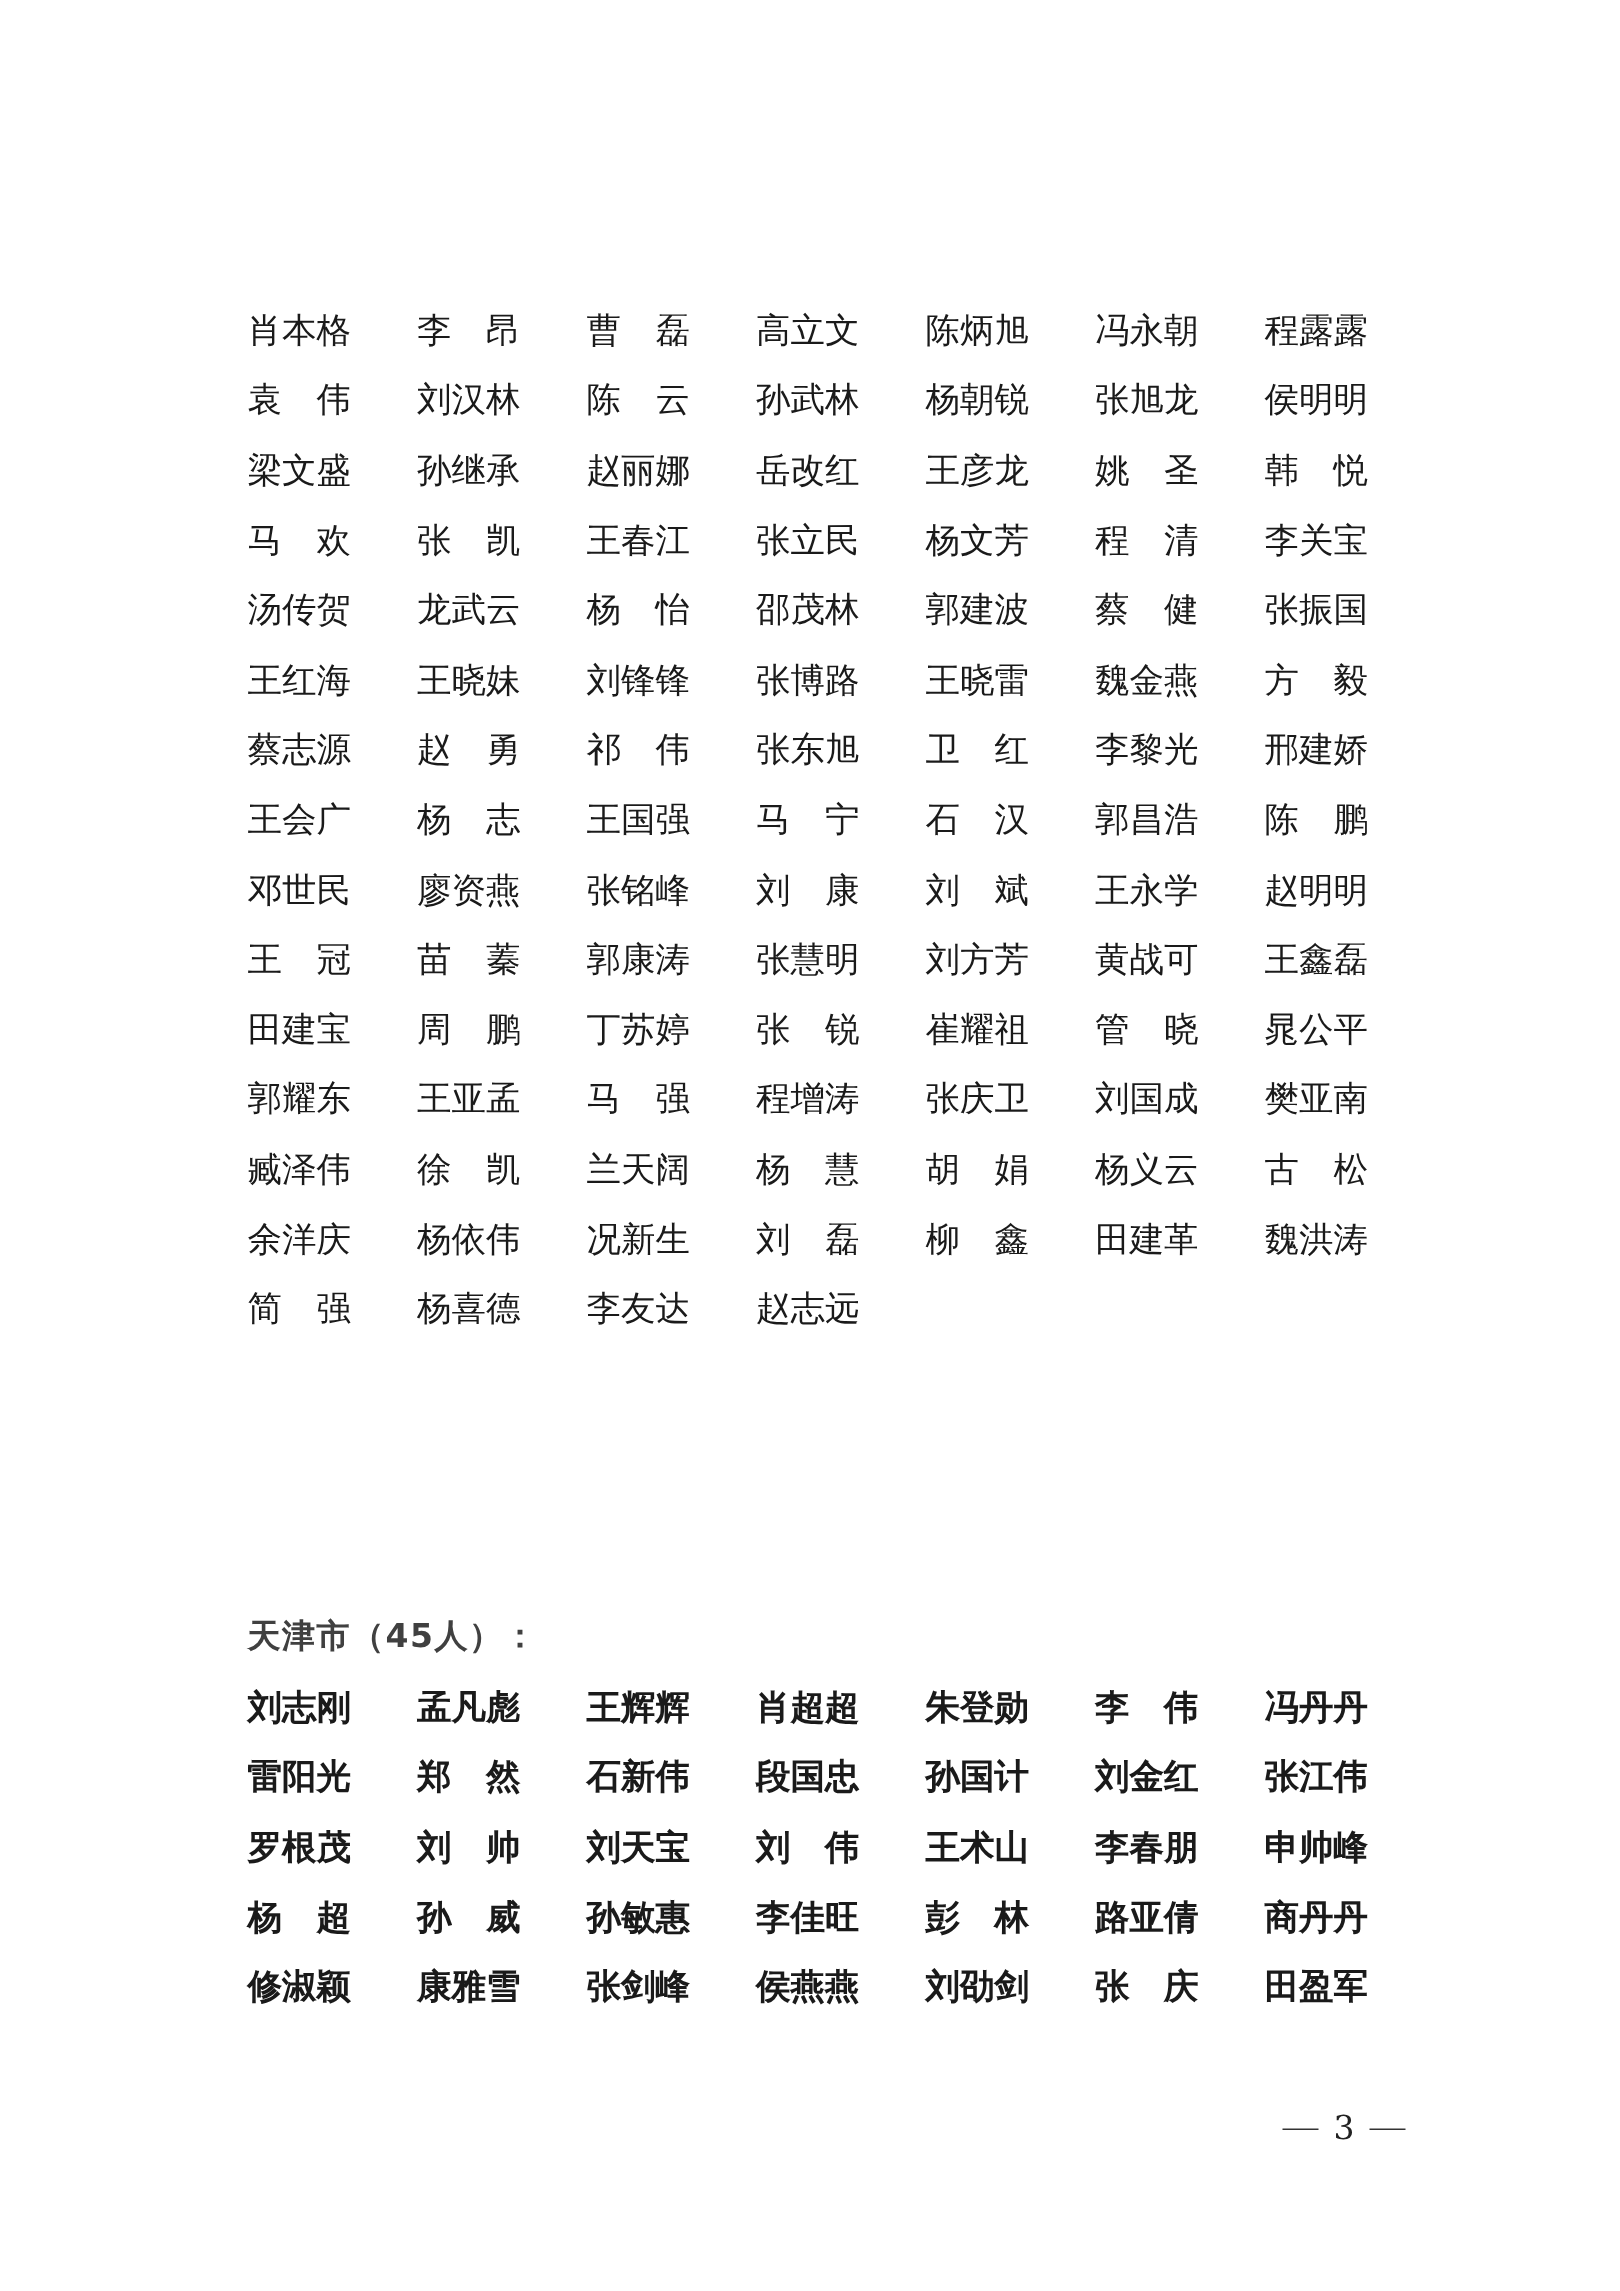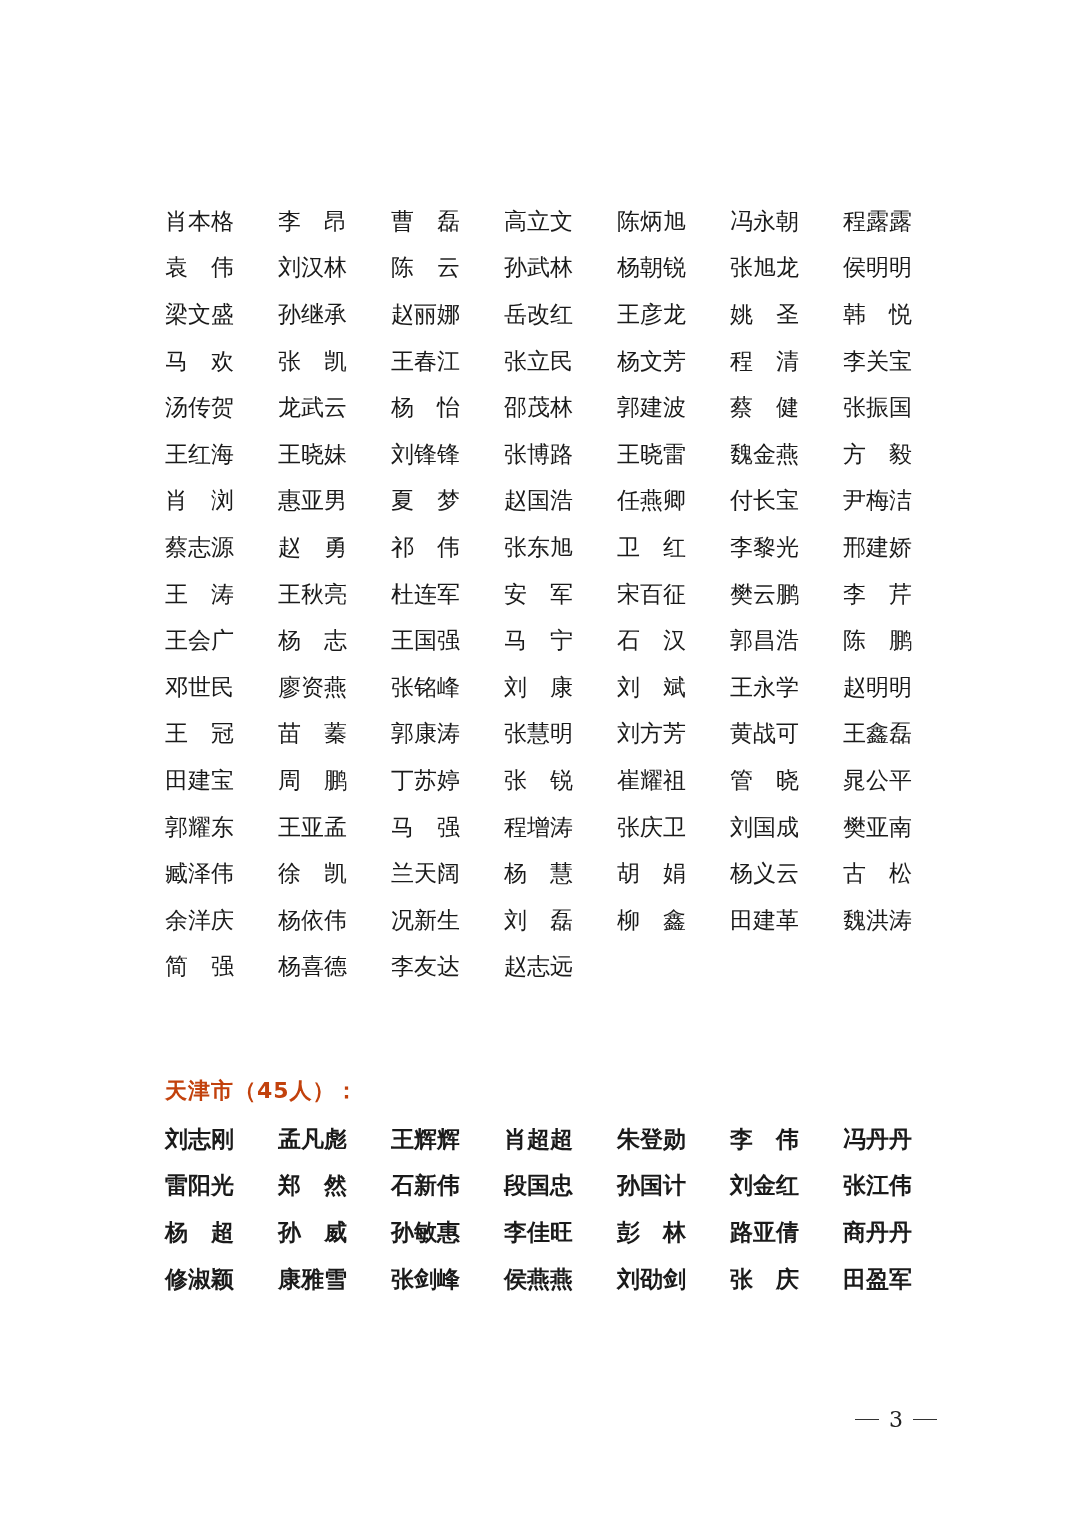--- a/index.html
+++ b/index.html
@@ -42,21 +42,21 @@
     white-space: pre;
     line-height: 1;
   }
   .section-heading {
     position: absolute;
     left: 165px;
     top: 1076px;
     font-family: "DejaVu Sans", "Liberation Sans", sans-serif;
     font-weight: bold;
     font-size: 22px;
-    color: #c2410c;
+    color: #404040;
     letter-spacing: 1px;
   }
   .page-number {
     position: absolute;
     left: 855px;
     top: 1407px;
     font-size: 22px;
     color: #222;
     display: flex;
     align-items: center;
@@ -122,47 +122,29 @@
       <div class="row">
         <span class="name">王红海</span>
         <span class="name">王晓妹</span>
         <span class="name">刘锋锋</span>
         <span class="name">张博路</span>
         <span class="name">王晓雷</span>
         <span class="name">魏金燕</span>
         <span class="name">方　毅</span>
       </div>
       <div class="row">
-        <span class="name">肖　浏</span>
-        <span class="name">惠亚男</span>
-        <span class="name">夏　梦</span>
-        <span class="name">赵国浩</span>
-        <span class="name">任燕卿</span>
-        <span class="name">付长宝</span>
-        <span class="name">尹梅洁</span>
-      </div>
-      <div class="row">
         <span class="name">蔡志源</span>
         <span class="name">赵　勇</span>
         <span class="name">祁　伟</span>
         <span class="name">张东旭</span>
         <span class="name">卫　红</span>
         <span class="name">李黎光</span>
         <span class="name">邢建娇</span>
       </div>
       <div class="row">
-        <span class="name">王　涛</span>
-        <span class="name">王秋亮</span>
-        <span class="name">杜连军</span>
-        <span class="name">安　军</span>
-        <span class="name">宋百征</span>
-        <span class="name">樊云鹏</span>
-        <span class="name">李　芹</span>
-      </div>
-      <div class="row">
         <span class="name">王会广</span>
         <span class="name">杨　志</span>
         <span class="name">王国强</span>
         <span class="name">马　宁</span>
         <span class="name">石　汉</span>
         <span class="name">郭昌浩</span>
         <span class="name">陈　鹏</span>
       </div>
       <div class="row">
         <span class="name">邓世民</span>
@@ -244,20 +226,29 @@
       <div class="row">
         <span class="name">雷阳光</span>
         <span class="name">郑　然</span>
         <span class="name">石新伟</span>
         <span class="name">段国忠</span>
         <span class="name">孙国计</span>
         <span class="name">刘金红</span>
         <span class="name">张江伟</span>
       </div>
       <div class="row">
+        <span class="name">罗根茂</span>
+        <span class="name">刘　帅</span>
+        <span class="name">刘天宝</span>
+        <span class="name">刘　伟</span>
+        <span class="name">王术山</span>
+        <span class="name">李春朋</span>
+        <span class="name">申帅峰</span>
+      </div>
+      <div class="row">
         <span class="name">杨　超</span>
         <span class="name">孙　威</span>
         <span class="name">孙敏惠</span>
         <span class="name">李佳旺</span>
         <span class="name">彭　林</span>
         <span class="name">路亚倩</span>
         <span class="name">商丹丹</span>
       </div>
       <div class="row">
         <span class="name">修淑颖</span>

